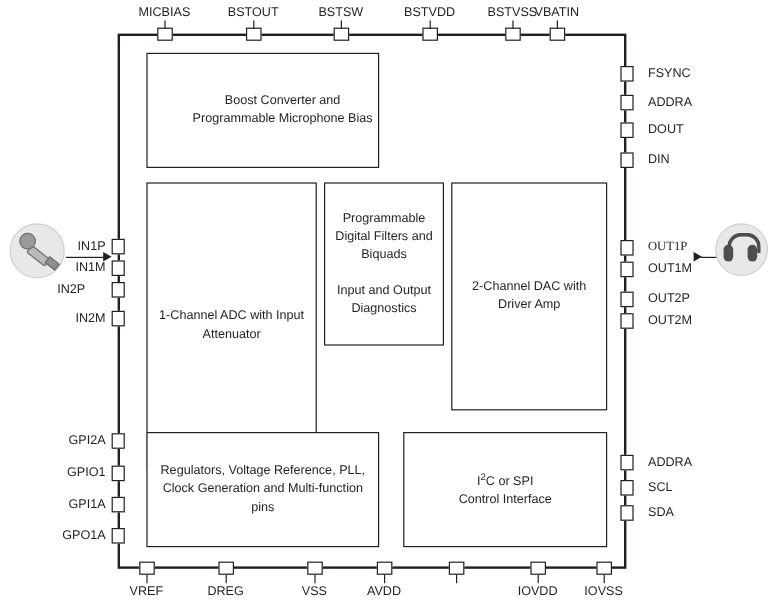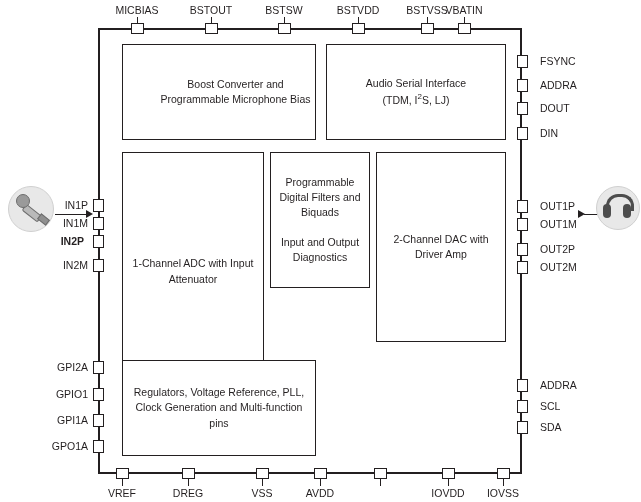--- a/index.html
+++ b/index.html
@@ -176,44 +176,44 @@
 <body>
 
 <div id="root">
 
   <div class="chip-outline"></div>
 
   <div class="block blk-boost">
     <span>Boost Converter and Programmable Microphone Bias</span>
   </div>
 
-  <div class="block blk-asi">
-    <div>
-      <span>Audio Serial Interface</span>
-      <span>(TDM, I<sup>2</sup>S, LJ)</span>
-    </div>
-  </div>
 
   <div class="block blk-adc">
     <span>1-Channel ADC with Input Attenuator</span>
   </div>
 
   <div class="block blk-dsp">
     <span>Programmable Digital Filters and Biquads</span>
     <span>Input and Output Diagnostics</span>
   </div>
 
   <div class="block blk-dac">
     <span>2-Channel DAC with Driver Amp</span>
   </div>
 
   <div class="block blk-reg">
     <span>Regulators, Voltage Reference, PLL, Clock Generation and Multi-function pins</span>
   </div>
 
+  <div class="block blk-ctrl">
+    <div>
+      <span>I<sup>2</sup>C or SPI</span>
+      <span>Control Interface</span>
+    </div>
+  </div>
 
   <div class="lbl lbl-top" style="left:137px; top:4px;">MICBIAS</div>
   <div class="pad pad-h" style="left:131px; top:23px;"></div>
   <div class="vline" style="left:137px; top:17px; height:7px;"></div>
 
   <div class="lbl lbl-top" style="left:211px; top:4px;">BSTOUT</div>
   <div class="pad pad-h" style="left:205px; top:23px;"></div>
   <div class="vline" style="left:211px; top:17px; height:7px;"></div>
 
   <div class="lbl lbl-top" style="left:284px; top:4px;">BSTSW</div>
@@ -232,21 +232,21 @@
   <div class="pad pad-h" style="left:458px; top:23px;"></div>
   <div class="vline" style="left:464px; top:17px; height:7px;"></div>
 
   <div class="pad pad-v" style="left:93px; top:199px;"></div>
   <div class="lbl lbl-left" style="left:88px; top:205px;">IN1P</div>
 
   <div class="pad pad-v" style="left:93px; top:217px;"></div>
   <div class="lbl lbl-left" style="left:88px; top:223px;">IN1M</div>
 
   <div class="pad pad-v" style="left:93px; top:235px;"></div>
-  <div class="lbl lbl-left" style="left:84px; top:241px;font-weight:bold;">IN2P</div>
+  <div class="lbl lbl-left" style="left:71px; top:241px;">IN2P</div>
 
   <div class="pad pad-v" style="left:93px; top:259px;"></div>
   <div class="lbl lbl-left" style="left:88px; top:265px;">IN2M</div>
 
   <div class="hline" style="left:55px; top:214px; width:32px;"></div>
   <div class="arrow arrow-right" style="left:86px; top:210px;"></div>
 
   <div class="pad pad-v" style="left:93px; top:361px;"></div>
   <div class="lbl lbl-left" style="left:88px; top:367px;">GPI2A</div>
 
@@ -265,21 +265,21 @@
   <div class="pad pad-v" style="left:517px; top:79px;"></div>
   <div class="lbl lbl-right" style="left:540px; top:85px;">ADDRA</div>
 
   <div class="pad pad-v" style="left:517px; top:102px;"></div>
   <div class="lbl lbl-right" style="left:540px; top:108px;">DOUT</div>
 
   <div class="pad pad-v" style="left:517px; top:127px;"></div>
   <div class="lbl lbl-right" style="left:540px; top:133px;">DIN</div>
 
   <div class="pad pad-v" style="left:517px; top:200px;"></div>
-  <div class="lbl lbl-right" style="left:540px; top:206px;">OUT1P</div>
+  <div class="lbl lbl-right" style="left:540px; top:206px;font-family:Liberation Serif, serif;">OUT1P</div>
 
   <div class="pad pad-v" style="left:517px; top:218px;"></div>
   <div class="lbl lbl-right" style="left:540px; top:224px;">OUT1M</div>
 
   <div class="pad pad-v" style="left:517px; top:243px;"></div>
   <div class="lbl lbl-right" style="left:540px; top:249px;">OUT2P</div>
 
   <div class="pad pad-v" style="left:517px; top:261px;"></div>
   <div class="lbl lbl-right" style="left:540px; top:267px;">OUT2M</div>
 

